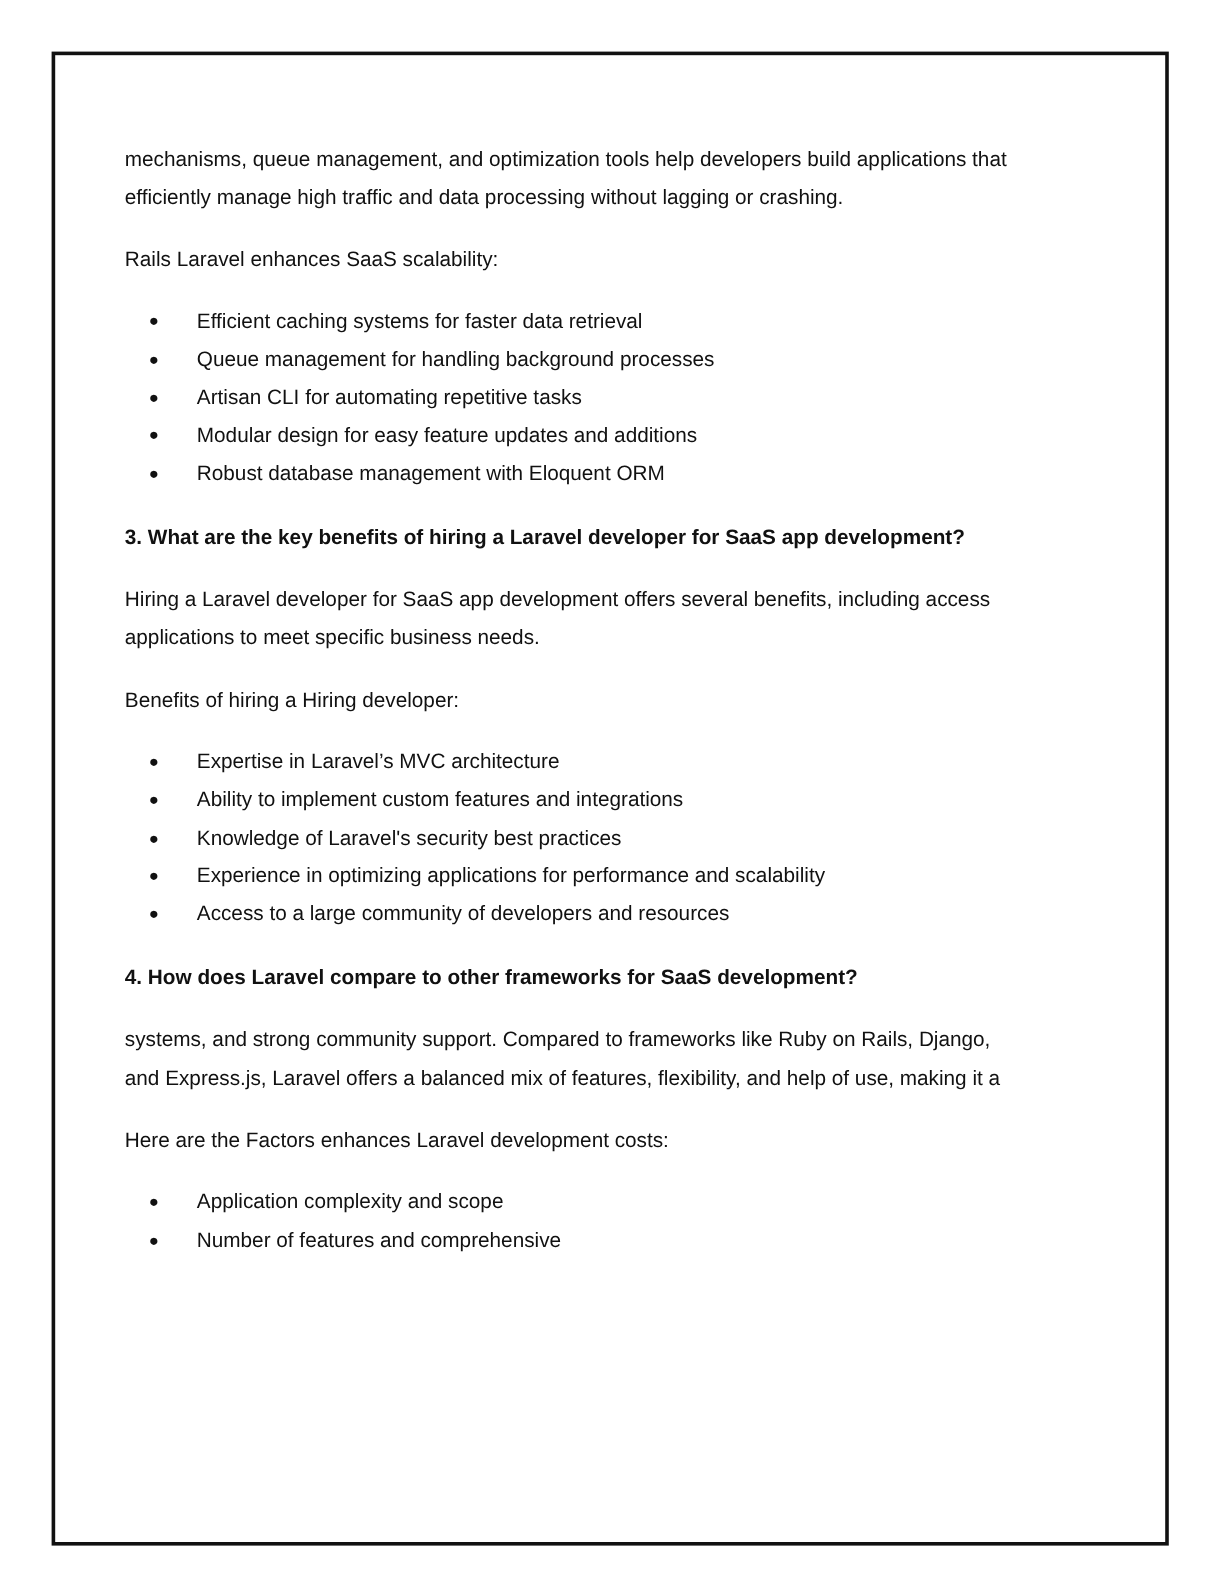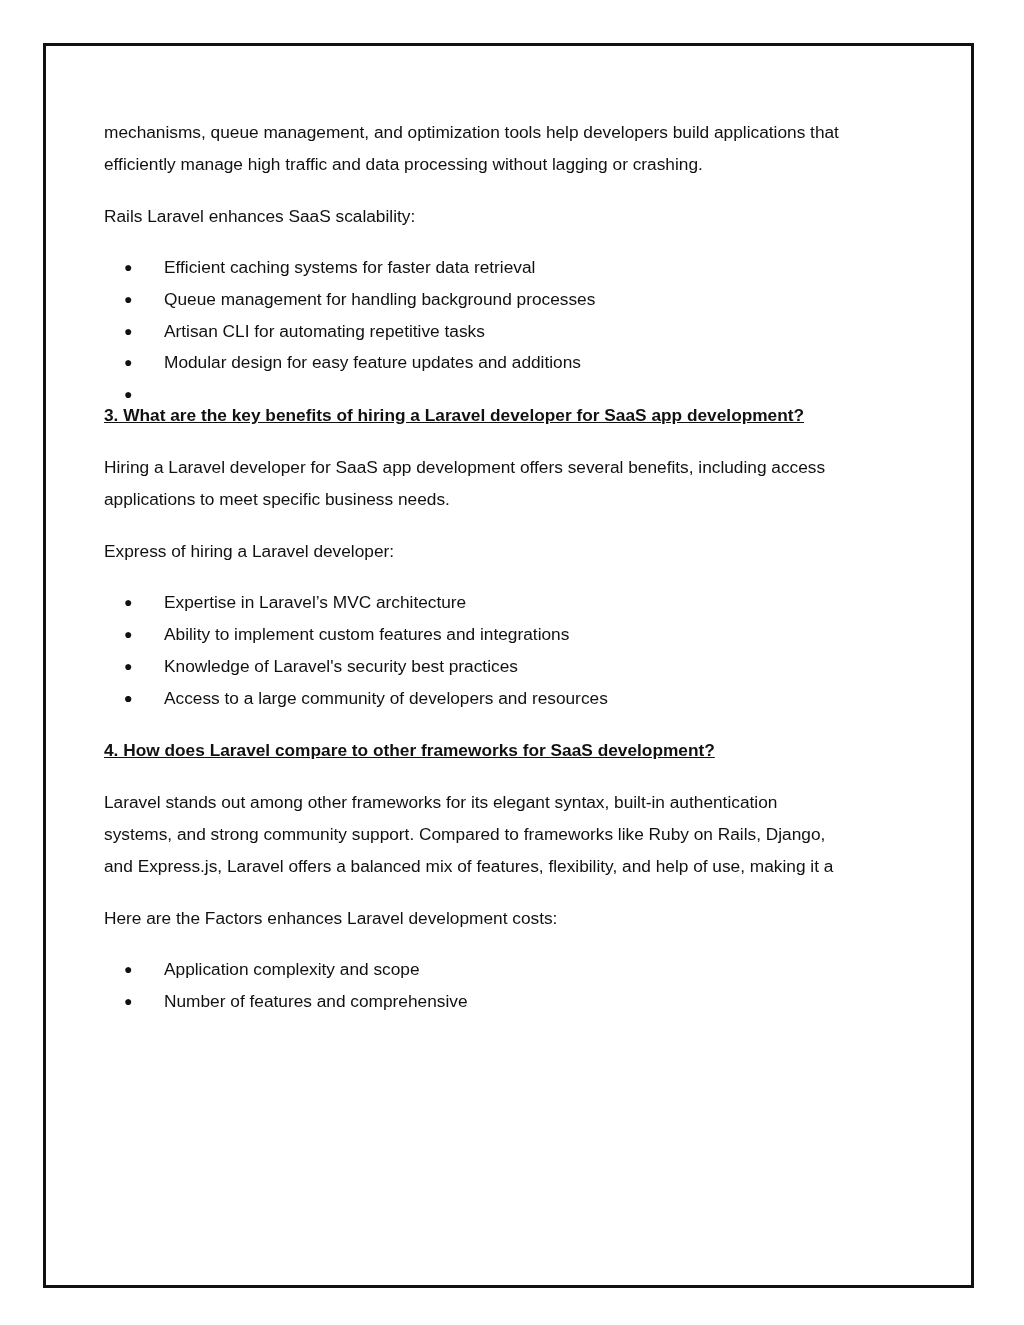--- a/index.html
+++ b/index.html
@@ -1,21 +1,21 @@
 <!DOCTYPE html>
 <html><head>
 <meta charset="utf-8">
 <style>
   html, body { margin: 0; padding: 0; background: #ffffff; }
   body { width: 1024px; height: 1325px; position: relative; font-family: "Liberation Sans", sans-serif; color: #111111; }
   .page { position: absolute; left: 43px; top: 43px; width: 925px; height: 1239px; border: 3px solid #111111; background: #ffffff; }
   .content { position: absolute; left: 58px; top: 70px; width: 800px; font-size: 17.3px; }
   p { margin: 0; line-height: 32px; }
   .para { margin-bottom: 20px; }
-  .heading { font-weight: bold; margin-bottom: 20px; line-height: 32px; text-decoration: underline; }
+  .heading { font-weight: bold; margin-bottom: 20px; line-height: 32px; }
   ul { list-style: none; margin: 0 0 20px 0; padding: 0; }
   li { position: relative; padding-left: 60px; line-height: 31.8px; }
   li .bullet { position: absolute; left: 20px; top: 0; font-size: 14px; }
 </style>
 </head>
 <body>
 
 <div class="page">
   <div class="content">
 
@@ -26,46 +26,45 @@
 
     <div class="para">
       <p>Rails Laravel enhances SaaS scalability:</p>
     </div>
 
     <ul>
       <li><span class="bullet">●</span><span>Efficient caching systems for faster data retrieval</span></li>
       <li><span class="bullet">●</span><span>Queue management for handling background processes</span></li>
       <li><span class="bullet">●</span><span>Artisan CLI for automating repetitive tasks</span></li>
       <li><span class="bullet">●</span><span>Modular design for easy feature updates and additions</span></li>
-      <li><span class="bullet">●</span></li>
+      <li><span class="bullet">●</span><span>Robust database management with Eloquent ORM</span></li>
     </ul>
 
     <p class="heading">3. What are the key benefits of hiring a Laravel developer for SaaS app development?</p>
 
     <div class="para">
       <p>Hiring a Laravel developer for SaaS app development offers several benefits, including access</p>
       <p>applications to meet specific business needs.</p>
     </div>
 
     <div class="para">
-      <p>Express of hiring a Laravel developer:</p>
+      <p>Benefits of hiring a Hiring developer:</p>
     </div>
 
     <ul>
       <li><span class="bullet">●</span><span>Expertise in Laravel’s MVC architecture</span></li>
       <li><span class="bullet">●</span><span>Ability to implement custom features and integrations</span></li>
       <li><span class="bullet">●</span><span>Knowledge of Laravel's security best practices</span></li>
-      <li><span class="bullet">●</span></li>
+      <li><span class="bullet">●</span><span>Experience in optimizing applications for performance and scalability</span></li>
       <li><span class="bullet">●</span><span>Access to a large community of developers and resources</span></li>
     </ul>
 
     <p class="heading">4. How does Laravel compare to other frameworks for SaaS development?</p>
 
     <div class="para">
-      <p>Laravel stands out among other frameworks for its elegant syntax, built-in authentication</p>
       <p>systems, and strong community support. Compared to frameworks like Ruby on Rails, Django,</p>
       <p>and Express.js, Laravel offers a balanced mix of features, flexibility, and help of use, making it a</p>
     </div>
 
 
     <div class="para">
       <p>Here are the Factors enhances Laravel development costs:</p>
     </div>
 
     <ul>

